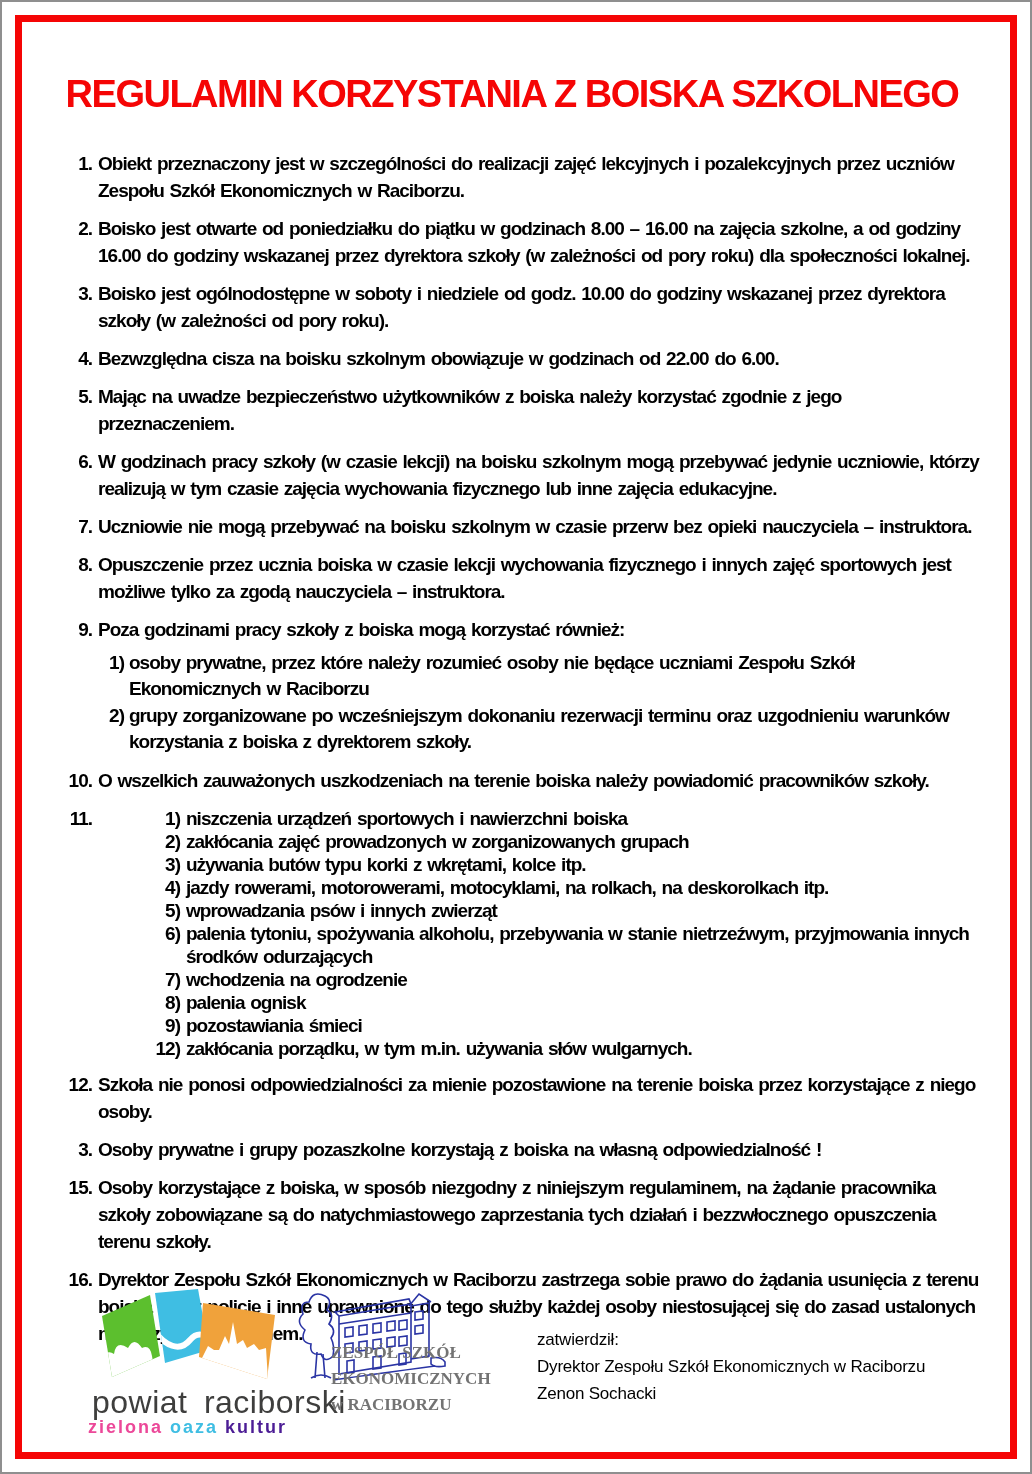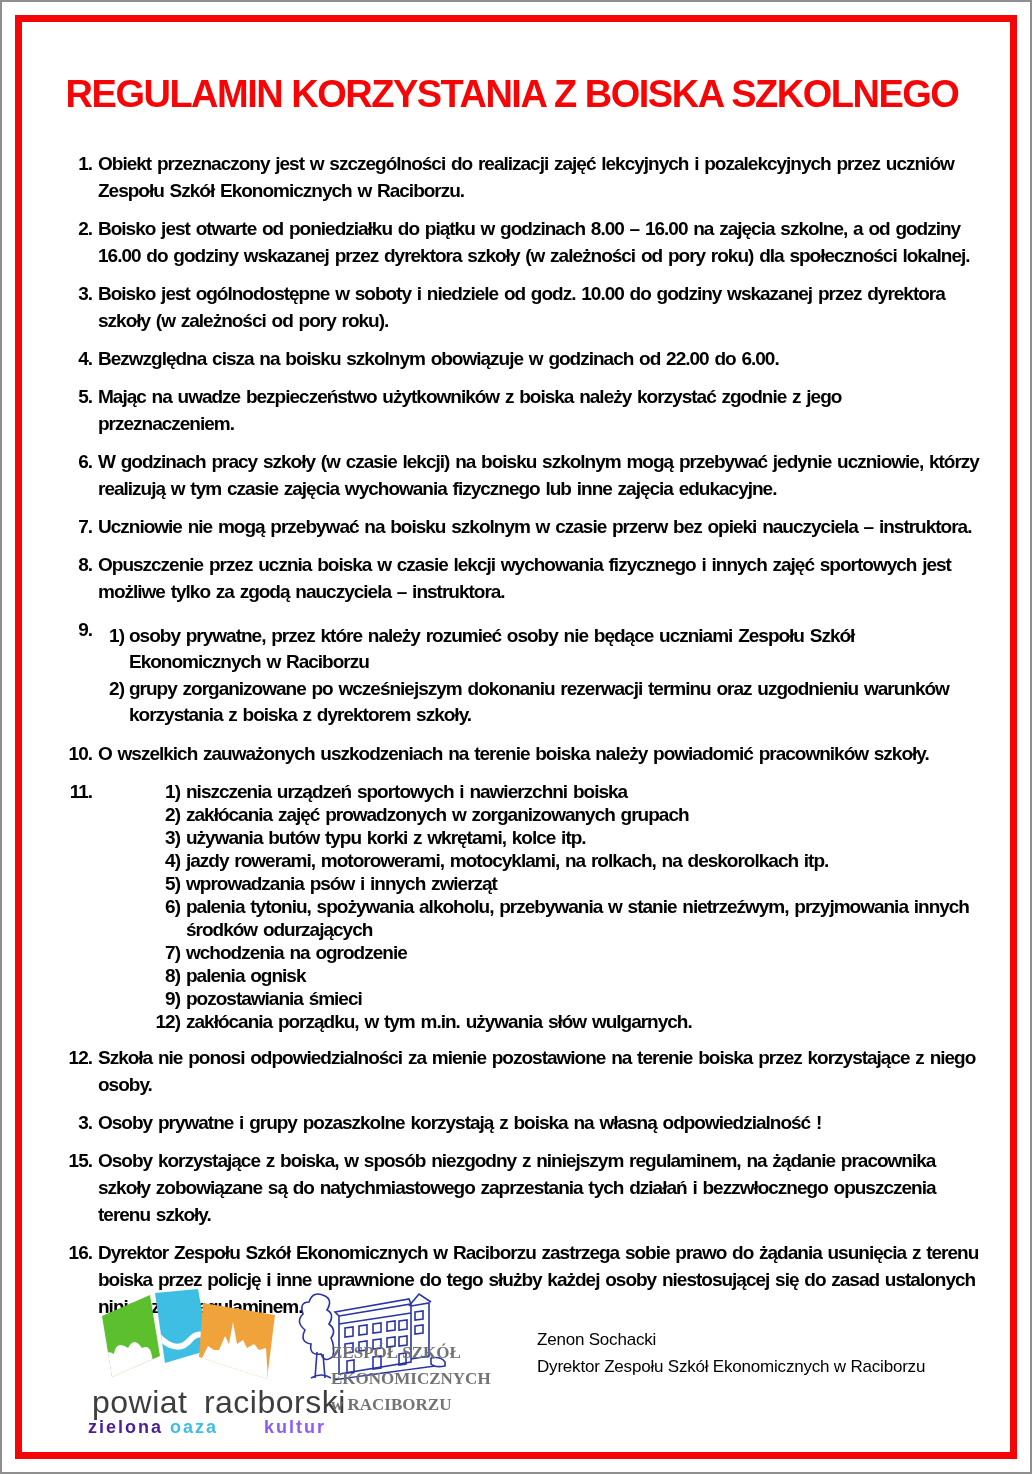--- a/index.html
+++ b/index.html
@@ -33,21 +33,21 @@
   .footer{position:absolute;top:1280px;left:22px;right:22px;height:175px;}
   .powiat-logo{position:absolute;left:62px;top:4px;width:210px;}
   .powiat-name{
     font-size:32px;line-height:26px;color:#3e3e3d;letter-spacing:0.5px;
     word-spacing:7px;margin:3px 0 0 6px;white-space:nowrap;
   }
   .powiat-slogan{
     font-size:18px;line-height:20px;font-weight:bold;letter-spacing:2px;
     margin:2px 0 0 2px;white-space:nowrap;
   }
-  .w-green{color:#4c1d95;} .w-blue{color:#3fbee3;margin-top:8px;} .w-orange{color:#8b5cf6;margin-left:39px;}
+  .w-green{color:#ec4899;} .w-blue{color:#3fbee3;margin-top:8px;} .w-orange{color:#4c1d95;}
   .school-logo{position:absolute;left:271px;top:0;width:185px;height:150px;}
   .school-text{
     position:absolute;left:36px;top:58px;width:160px;
     font-family:"Liberation Serif",serif;font-weight:bold;font-size:17px;
     line-height:26px;color:#737373;white-space:nowrap;
   }
   .approval{
     position:absolute;left:513px;top:44px;
     font-size:17px;line-height:27px;font-weight:normal;letter-spacing:-0.2px;
   }
@@ -90,20 +90,21 @@
         <span class="num">7.</span>
         <span class="txt">Uczniowie nie mogą przebywać na boisku szkolnym w czasie przerw bez opieki nauczyciela – instruktora.</span>
       </div>
       <div class="rule">
         <span class="num">8.</span>
         <span class="txt">Opuszczenie przez ucznia boiska w czasie lekcji wychowania fizycznego i innych zajęć sportowych jest możliwe tylko za zgodą nauczyciela – instruktora.</span>
       </div>
       <div class="rule">
         <span class="num">9.</span>
         <span class="txt">
+          <span>Poza godzinami pracy szkoły z boiska mogą korzystać również:</span>
           <span class="sublist9" style="display:block;">
             <span class="sub9">
               <span class="num">1)</span>
               <span>osoby prywatne, przez które należy rozumieć osoby nie będące uczniami Zespołu Szkół Ekonomicznych w Raciborzu</span>
             </span>
             <span class="sub9">
               <span class="num">2)</span>
               <span>grupy zorganizowane po wcześniejszym dokonaniu rezerwacji terminu oraz uzgodnieniu warunków korzystania z boiska z dyrektorem szkoły.</span>
             </span>
           </span>
@@ -237,18 +238,19 @@
         <path d="M136,76 Q146,74 150,80 L150,84 Q140,86 136,82 Z"></path>
       </svg>
       <div class="school-text">
         <div>ZESPÓŁ SZKÓŁ</div>
         <div>EKONOMICZNYCH</div>
         <div>w RACIBORZU</div>
       </div>
     </div>
 
     <div class="approval">
+      <div>zatwierdził:</div>
+      <div>Dyrektor Zespołu Szkół Ekonomicznych w Raciborzu</div>
       <div>Zenon Sochacki</div>
-      <div>Dyrektor Zespołu Szkół Ekonomicznych w Raciborzu</div>
     </div>
 
   </div>
 </div>
 
 </body></html>

